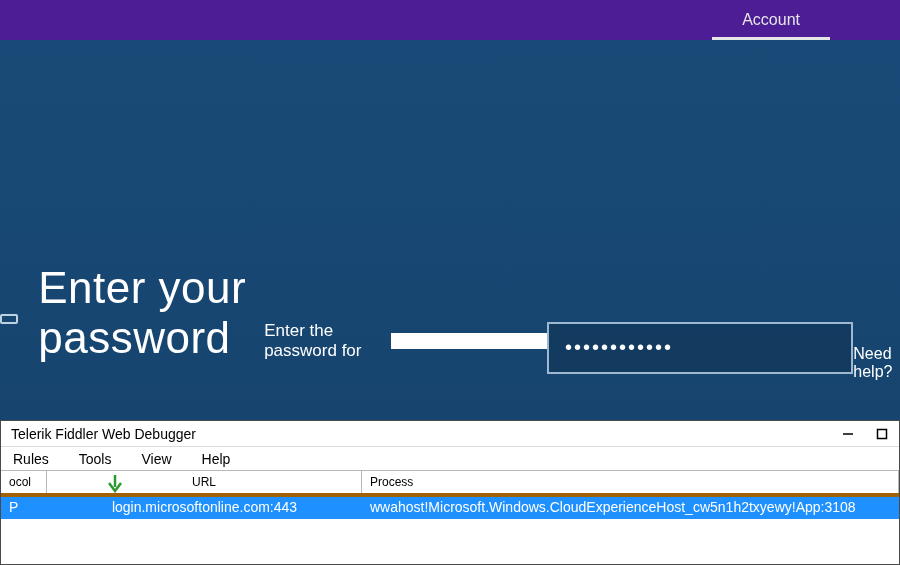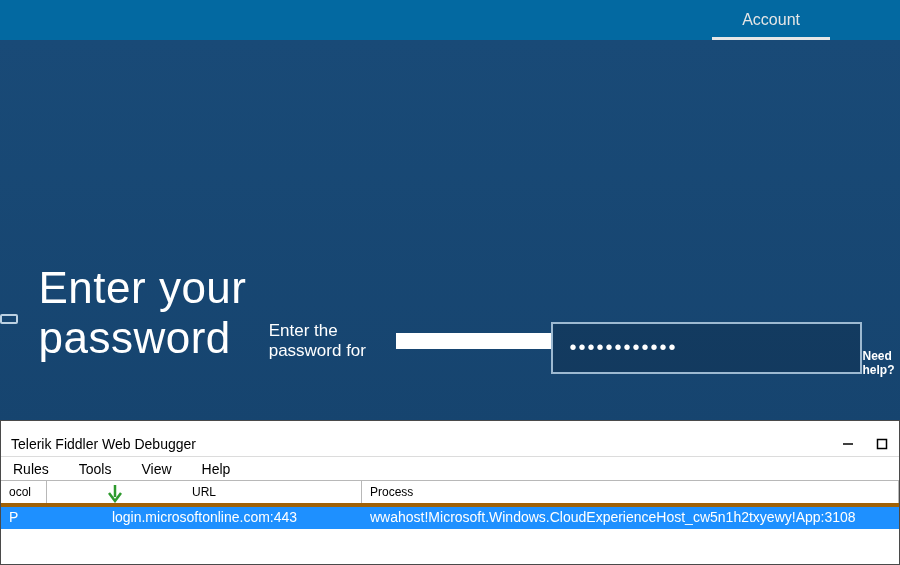--- a/index.html
+++ b/index.html
@@ -2,21 +2,21 @@
 <html><head>
 <meta charset="utf-8">
 <style>
   * { box-sizing: border-box; margin: 0; padding: 0; }
   html, body { width: 900px; height: 565px; overflow: hidden; font-family: "Segoe UI", Arial, sans-serif; }
   body { display: flex; flex-direction: column; background: #0d3b66; }
 
   
   .topbar {
     height: 40px;
-    background: #0369a1;
+    background: #4c1d95;
     display: flex;
     align-items: center;
     padding-right: 70px;
     color: #e6e6e6;
     font-size: 16px;
     font-weight: 300;
   }
   .topbar .spacer { flex: 1; }
   .topbar .tab {
     padding: 10px 30px 8px 30px;
@@ -74,23 +74,23 @@
     align-items: center;
     padding: 0 16px;
   }
   .pw-dots {
     letter-spacing: 2px;
     font-size: 20px;
     color: #ffffff;
   }
   .help-link {
     margin-top: 30px;
-    font-size: 12px;
-    color: #ffffff;
-    font-weight: 700;
+    font-size: 16px;
+    color: #ffffff;
+    font-weight: 400;
   }
 
   
   .fiddler {
     position: absolute;
     left: 0; bottom: 0;
     width: 900px;
     height: 145px;
     background: #ffffff;
     border: 1px solid #4a4a4a;
@@ -100,21 +100,20 @@
     font-size: 14px;
     color: #000;
   }
   .fiddler .titlebar {
     height: 26px;
     display: flex;
     align-items: center;
     padding: 0 2px 0 10px;
     background: #ffffff;
     border-bottom: 1px solid #dcdcdc;
-    margin-top: 10px;
   }
   .fiddler .titlebar .title { flex: 1; font-size: 14px; }
   .fiddler .titlebar .winbtn {
     width: 30px; height: 20px;
     display: flex; align-items: center; justify-content: center;
     font-size: 13px;
     margin-left: 4px;
   }
   .fiddler .menubar {
     height: 24px;

